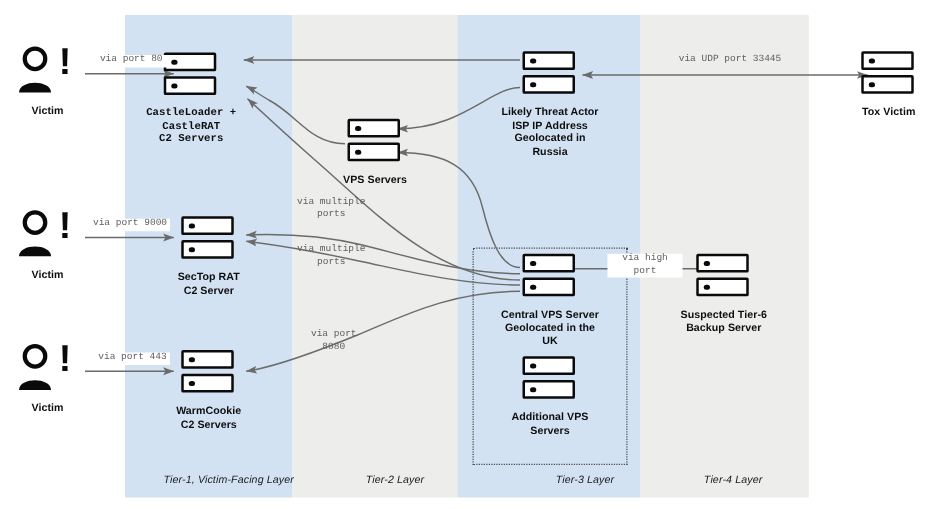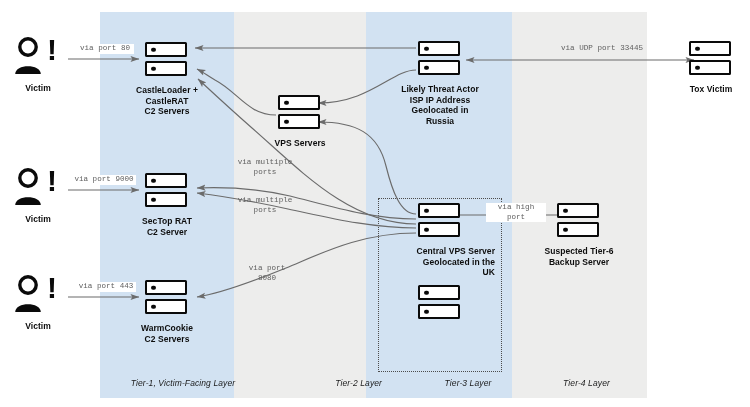--- a/index.html
+++ b/index.html
@@ -202,21 +202,21 @@
     <div class="victim">
       <svg class="person" width="34" height="40" viewBox="0 0 34 40">
         <circle cx="15" cy="11" r="8.2" fill="none" stroke="#0a0a0a" stroke-width="3.4"></circle>
         <path d="M2.2,38 C2.2,27.5 27.8,27.5 27.8,38 Z" fill="#0a0a0a"></path>
       </svg>
       <span class="bang">!</span>
     </div>
     <div class="caption">Victim</div>
   </div>
 
-  <div class="node" style="left:110px;top:42px;width:114px;">
+  <div class="node" style="left:96px;top:42px;width:114px;font-family:Liberation Mono, monospace;">
     <div class="server">
       <div class="unit u1">
           <span class="led"></span>
         </div>
       <div class="unit u2">
           <span class="led"></span>
         </div>
     </div>
     <div class="caption">CastleLoader +
 CastleRAT
@@ -269,21 +269,21 @@
       <div class="unit u2">
           <span class="led"></span>
         </div>
     </div>
     <div class="caption">Likely Threat Actor
 ISP IP Address
 Geolocated in
 Russia</div>
   </div>
 
-  <div class="node" style="left:385px;top:203px;width:110px;text-align:right;">
+  <div class="node" style="left:385px;top:203px;width:110px;">
     <div class="server">
       <div class="unit u1">
           <span class="led"></span>
         </div>
       <div class="unit u2">
           <span class="led"></span>
         </div>
     </div>
     <div class="caption">Central VPS Server
 Geolocated in the
@@ -292,20 +292,22 @@
 
   <div class="node" style="left:385px;top:285px;width:110px;">
     <div class="server">
       <div class="unit u1">
           <span class="led"></span>
         </div>
       <div class="unit u2">
           <span class="led"></span>
         </div>
     </div>
+    <div class="caption">Additional VPS
+Servers</div>
   </div>
 
   <div class="node" style="left:524px;top:203px;width:110px;">
     <div class="server">
       <div class="unit u1">
           <span class="led"></span>
         </div>
       <div class="unit u2">
           <span class="led"></span>
         </div>
@@ -336,20 +338,20 @@
 ports</div>
 
   <div class="elabel nobg" style="left:236px;top:196px;width:56px;">via multiple
 ports</div>
 
   <div class="elabel nobg" style="left:244px;top:264px;width:44px;">via port
 8080</div>
 
   <div class="elabel" style="left:486px;top:203px;width:58px;">via high port</div>
 
-  <div class="elabel nobg" style="left:546px;top:44px;width:110px;">via UDP port 33445</div>
+  <div class="elabel nobg" style="left:528px;top:44px;width:110px;">via UDP port 33445</div>
 
   <div class="tier-label" style="left:100px;top:378px;width:134px;">Tier-1, Victim-Facing Layer</div>
-  <div class="tier-label" style="left:234px;top:378px;width:132px;text-align:right;">Tier-2 Layer</div>
+  <div class="tier-label" style="left:234px;top:378px;width:132px;">Tier-2 Layer</div>
   <div class="tier-label" style="left:366px;top:378px;width:146px;padding-left:13px;">Tier-3 Layer</div>
   <div class="tier-label" style="left:512px;top:378px;width:117px;">Tier-4 Layer</div>
 
 </div>
 
 </body></html>

